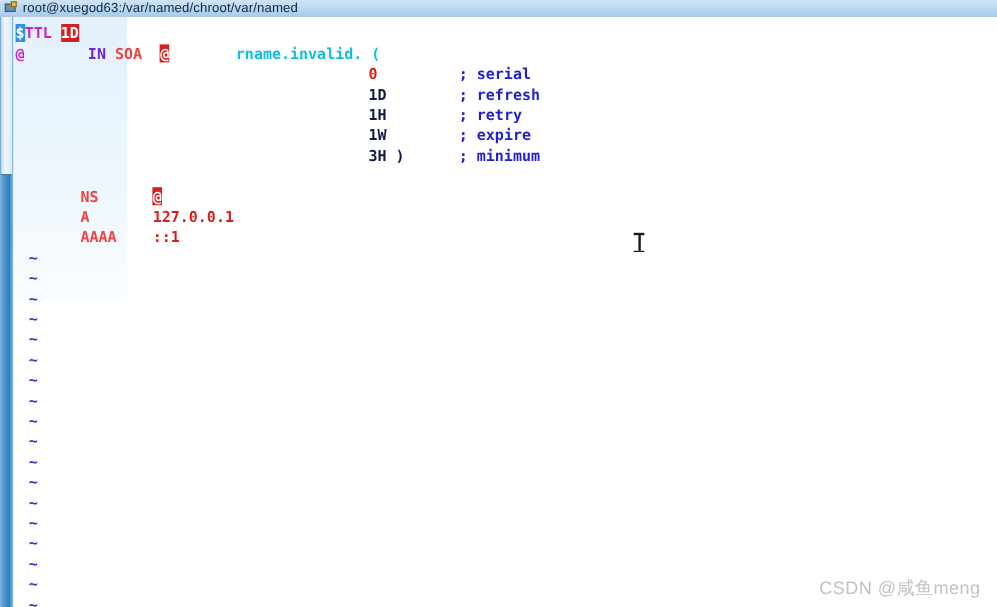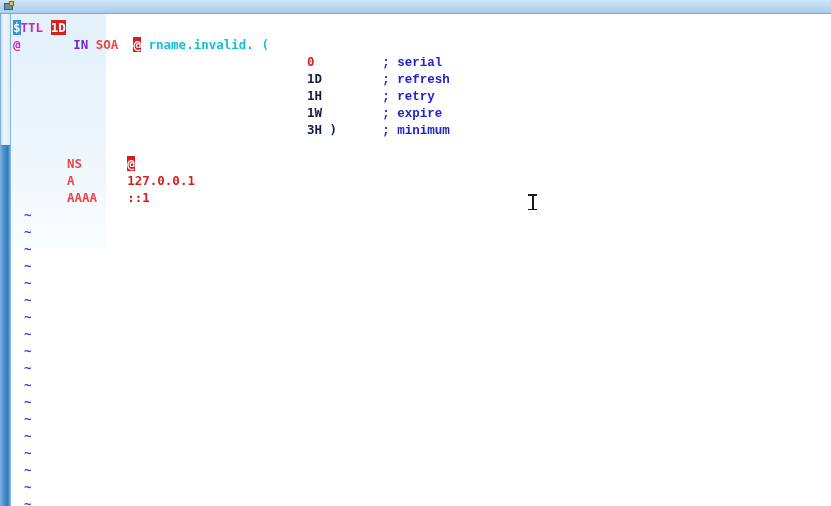--- a/index.html
+++ b/index.html
@@ -126,25 +126,25 @@
   }
   .tok { white-space: pre; }
 
   
   .c-directive { color: #cc22cc; }          
   .c-dollar-hl { color: #ffffff; background: #2f8fe0; }
   .c-red-hl    { color: #ffffff; background: #d81f1f; }
   .c-at        { color: #cc22cc; background: #eef3fa; }
   .c-in        { color: #6d28d9; }
   .c-type      { color: #ef4444; }
-  .c-cyan      { color: #11c0d8; }
+  .c-cyan      { color: #11c0d8; margin-left: 48px; }
   .c-val       { color: #d81f1f; }
   .c-num       { color: #101a46; }
   .c-num-red   { color: #d81f1f; }
-  .c-comment   { color: #2222cc; font-family: Liberation Mono, monospace; }
+  .c-comment   { color: #2222cc; }
 
   .tilde-col {
     position: absolute;
     left: 13px;
     font-family: "DejaVu Sans Mono", monospace;
     font-size: 12.5px;
     font-weight: bold;
     color: #3333cc;
     line-height: 17px;
     height: 17px;
@@ -188,32 +188,34 @@
 </head>
 <body>
 
 <div id="app">
 
   <div class="titlebar">
     <div class="titlebar-icon">
       <div class="mon"></div>
       <div class="plug"></div>
     </div>
+    <div class="titlebar-title">root@xuegod63:/var/named/chroot/var/named</div>
   </div>
 
   <div class="terminal">
 
     <div class="tint"></div>
 
     <div class="scrollbar">
       <div class="scroll-thumb"></div>
     </div>
 
     <div class="code" id="code-layer"><div class="line" style="top: 5px; left: 2px;"><span class="tok c-dollar-hl">$</span><span class="tok c-directive">TTL</span><span class="tok c-num"> </span><span class="tok c-red-hl">1D</span></div><div class="line" style="top: 22px; left: 2px;"><span class="tok c-at">@</span><span class="tok c-num">       </span><span class="tok c-in">IN</span><span class="tok c-num"> </span><span class="tok c-type">SOA</span><span class="tok c-num">  </span><span class="tok c-red-hl">@</span><span class="tok c-num"> </span><span class="tok c-cyan">rname.invalid. (</span></div><div class="line" style="top: 39px; left: 296px;"><span class="tok c-num-red">0</span><span class="tok c-num">         </span><span class="tok c-comment">; serial</span></div><div class="line" style="top: 56px; left: 296px;"><span class="tok c-num">1D</span><span class="tok c-num">        </span><span class="tok c-comment">; refresh</span></div><div class="line" style="top: 73px; left: 296px;"><span class="tok c-num">1H</span><span class="tok c-num">        </span><span class="tok c-comment">; retry</span></div><div class="line" style="top: 90px; left: 296px;"><span class="tok c-num">1W</span><span class="tok c-num">        </span><span class="tok c-comment">; expire</span></div><div class="line" style="top: 107px; left: 296px;"><span class="tok c-num">3H )</span><span class="tok c-num">      </span><span class="tok c-comment">; minimum</span></div><div class="line" style="top: 141px; left: 56px;"><span class="tok c-type">NS</span><span class="tok c-num">      </span><span class="tok c-red-hl">@</span></div><div class="line" style="top: 158px; left: 56px;"><span class="tok c-type">A</span><span class="tok c-num">       </span><span class="tok c-val">127.0.0.1</span></div><div class="line" style="top: 175px; left: 56px;"><span class="tok c-type">AAAA</span><span class="tok c-num">    </span><span class="tok c-val">::1</span></div><div class="tilde-col" style="top: 192px;">~</div><div class="tilde-col" style="top: 209px;">~</div><div class="tilde-col" style="top: 226px;">~</div><div class="tilde-col" style="top: 243px;">~</div><div class="tilde-col" style="top: 260px;">~</div><div class="tilde-col" style="top: 277px;">~</div><div class="tilde-col" style="top: 294px;">~</div><div class="tilde-col" style="top: 311px;">~</div><div class="tilde-col" style="top: 328px;">~</div><div class="tilde-col" style="top: 345px;">~</div><div class="tilde-col" style="top: 362px;">~</div><div class="tilde-col" style="top: 379px;">~</div><div class="tilde-col" style="top: 396px;">~</div><div class="tilde-col" style="top: 413px;">~</div><div class="tilde-col" style="top: 430px;">~</div><div class="tilde-col" style="top: 447px;">~</div><div class="tilde-col" style="top: 464px;">~</div><div class="tilde-col" style="top: 481px;">~</div></div>
 
     <div class="ibeam">
       <div class="cap-t"></div>
       <div class="stem"></div>
       <div class="cap-b"></div>
     </div>
 
+    <div class="watermark">CSDN @咸鱼meng</div>
   </div>
 </div>
 
 </body></html>

